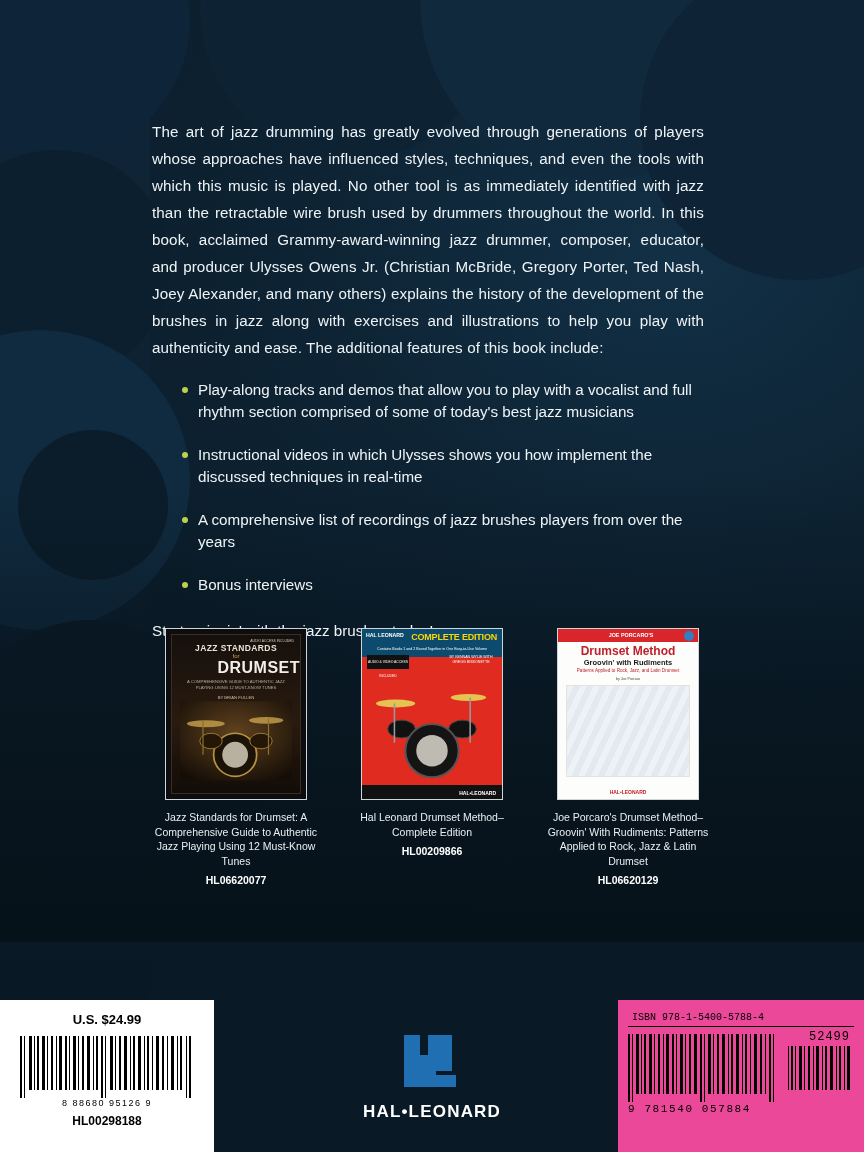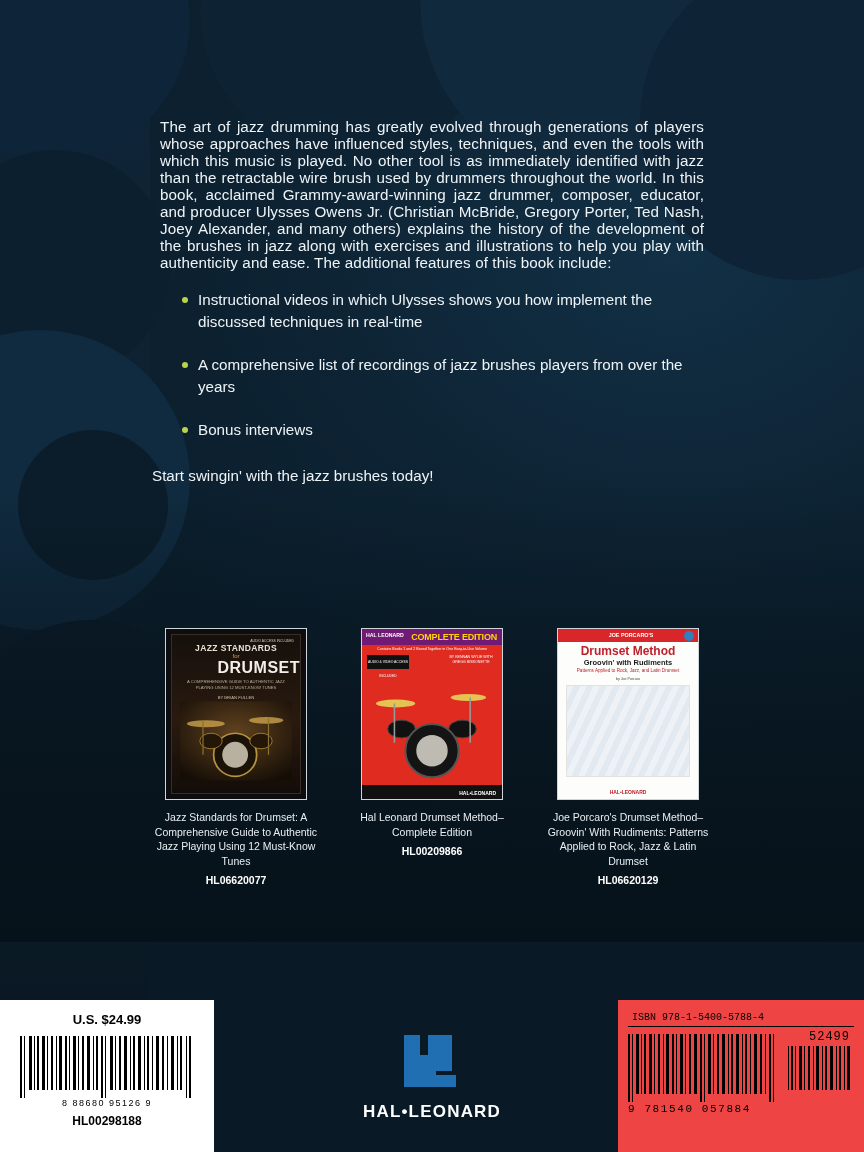--- a/index.html
+++ b/index.html
@@ -47,23 +47,23 @@
   
   .content {
     position: absolute;
     left: 152px;
     top: 118px;
     width: 552px;
     color: #eef3f6;
   }
   .para {
     font-size: 15.2px;
-    line-height: 17px;
+    line-height: 27px;
     text-align: justify;
-    margin: 0 0 18px 8px;
+    margin: 0 0 18px 0;
     letter-spacing: 0.1px;
     font-family: "Liberation Sans", sans-serif;
   }
   ul.features {
     list-style: none;
     margin: 14px 0 0 0;
     padding: 0;
   }
   ul.features li {
     position: relative;
@@ -122,21 +122,21 @@
     border: 1px solid #3a2d22;
   }
   .c1-t1 { position:absolute; top:8px; left:0; right:0; text-align:center; color:#e9e3d6; font-size:8.5px; letter-spacing:0.4px; font-weight:bold;}
   .c1-t2 { position:absolute; top:18px; left:0; right:0; text-align:center; color:#cfa24a; font-size:6px; }
   .c1-t3 { position:absolute; top:24px; left:0; right:0; text-align:right; color:#f3efe6; font-size:16px; font-weight:bold; letter-spacing:0.5px;}
   .c1-t4 { position:absolute; top:44px; left:6px; right:6px; text-align:center; color:#b9ad96; font-size:4.2px; line-height:6px;}
   .c1-t5 { position:absolute; top:60px; left:0; right:0; text-align:center; color:#cdbf9f; font-size:4.2px;}
   .c1-kit { position:absolute; bottom:6px; left:8px; right:8px; height:92px; }
   .c1-badge { position:absolute; top:4px; right:6px; color:#d8cdb4; font-size:3.4px;}
   .cover-2 { background:#e02b20; }
-  .c2-top { position:absolute; top:0; left:0; right:0; height:16px; background:#701a75; }
+  .c2-top { position:absolute; top:0; left:0; right:0; height:28px; background:#0c4a6e; }
   .c2-hl { position:absolute; top:3px; left:4px; color:#fff; font-size:5.2px; font-weight:bold; line-height:6px;}
   .c2-ce { position:absolute; top:3px; right:5px; color:#ffd400; font-size:9px; font-weight:bold; letter-spacing:-0.2px;}
   .c2-sub { position:absolute; top:18px; left:5px; right:5px; color:#fff; font-size:3.6px; text-align:center;}
   .c2-badge { position:absolute; top:26px; left:5px; width:42px; height:14px; background:#111; color:#fff; font-size:3.4px; text-align:center; line-height:14px;}
   .c2-right { position:absolute; top:26px; right:5px; width:52px; color:#fff; font-size:3.6px; line-height:5px; text-align:center;}
   .c2-kit { position:absolute; bottom:16px; left:10px; right:10px; height:104px;}
   .c2-bottom { position:absolute; bottom:0; left:0; right:0; height:14px; background:#111; }
   .c2-logo { position:absolute; bottom:3px; right:6px; color:#fff; font-size:5px; font-weight:bold;}
   .cover-3 { background:#fdfdfb; }
   .c3-bar { position:absolute; top:0; left:0; right:0; height:13px; background:#d8262a; }
@@ -171,21 +171,21 @@
   .bc-left {
     position: absolute;
     left: 0; bottom: 0;
     width: 214px; height: 152px;
     background: #ffffff;
   }
   .bc-right {
     position: absolute;
     right: 0; bottom: 0;
     width: 246px; height: 152px;
-    background: #ef4444;
+    background: #ec4899;
   }
   .price {
     position: absolute;
     top: 12px; left: 0; right: 0;
     text-align: center;
     font-size: 13px;
     font-weight: bold;
     color: #000;
   }
   .barcode {
@@ -297,20 +297,24 @@
   <div class="circ" style="left:200px; top:-140px; width:300px; height:300px; background:#0d2233;"></div>
   <div class="circ" style="left:420px; top:-180px; width:360px; height:360px; background:#11293c;"></div>
   <div class="circ" style="left:640px; top:-40px; width:320px; height:320px; background:#0e2335;"></div>
   <div class="circ" style="left:-40px; top:620px; width:260px; height:260px; background:#0a1b28;"></div>
   <div class="fade-bottom"></div>
 
   <div class="content">
     <p class="para">The art of jazz drumming has greatly evolved through generations of players whose approaches have influenced styles, techniques, and even the tools with which this music is played. No other tool is as immediately identified with jazz than the retractable wire brush used by drummers throughout the world. In this book, acclaimed Grammy-award-winning jazz drummer, composer, educator, and producer Ulysses Owens Jr. (Christian McBride, Gregory Porter, Ted Nash, Joey Alexander, and many others) explains the history of the development of the brushes in jazz along with exercises and illustrations to help you play with authenticity and ease. The additional features of this book include:</p>
 
     <ul class="features">
+      <li>
+        <span class="dot"></span>
+        <span>Play-along tracks and demos that allow you to play with a vocalist and full rhythm section comprised of some of today's best jazz musicians</span>
+      </li>
       <li>
         <span class="dot"></span>
         <span>Instructional videos in which Ulysses shows you how implement the discussed techniques in real-time</span>
       </li>
       <li>
         <span class="dot"></span>
         <span>A comprehensive list of recordings of jazz brushes players from over the years</span>
       </li>
       <li>
         <span class="dot"></span>

